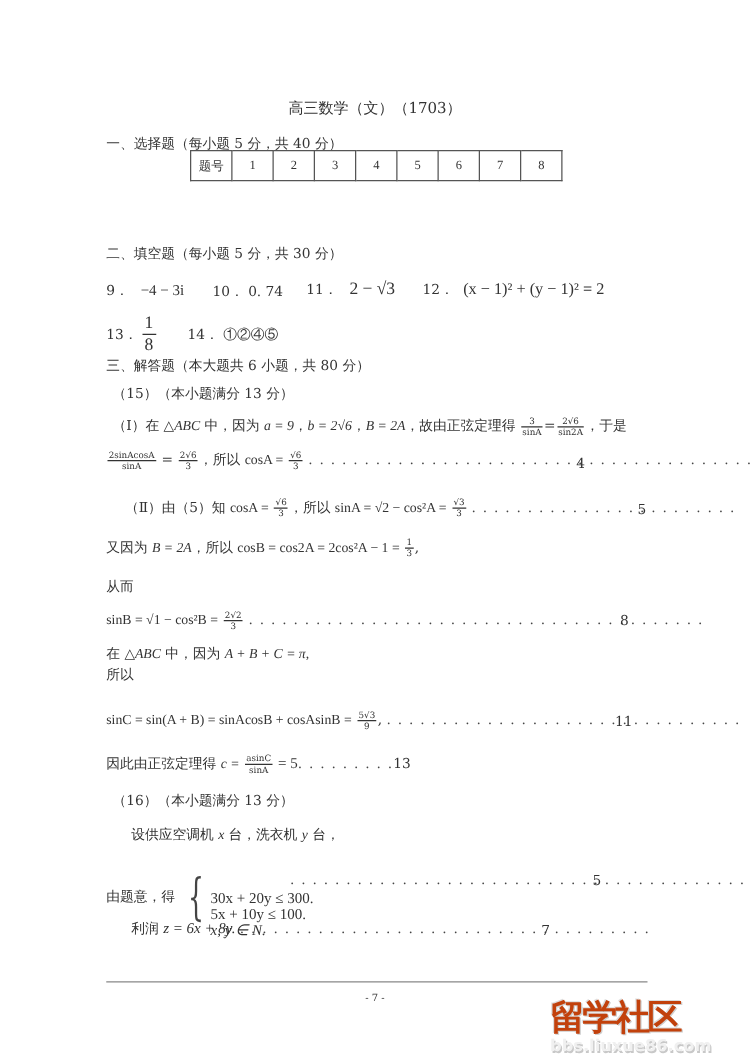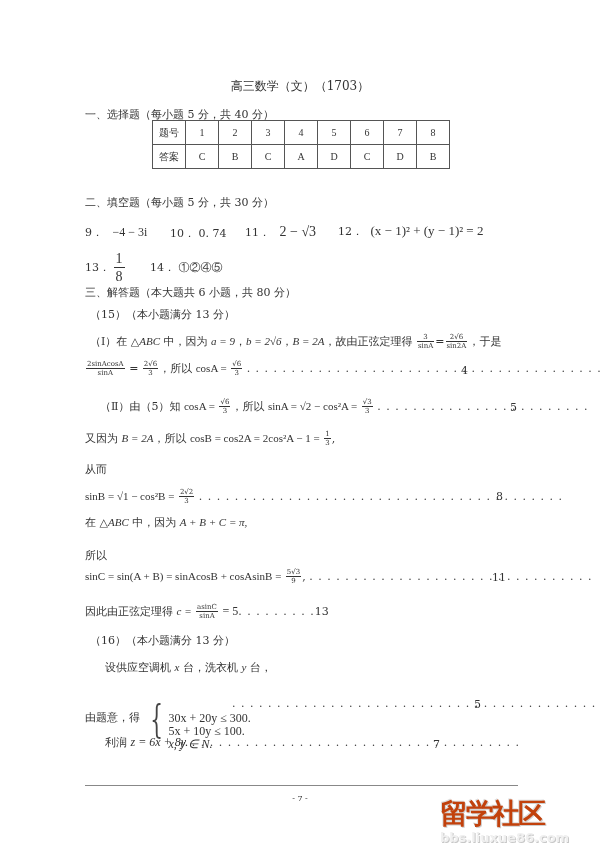--- a/index.html
+++ b/index.html
@@ -43,31 +43,20 @@
       <tr>
     <td class="h">题号</td>
     <td class="c">1</td>
     <td class="c">2</td>
     <td class="c">3</td>
     <td class="c">4</td>
     <td class="c">5</td>
     <td class="c">6</td>
     <td class="c">7</td>
     <td class="c">8</td>
-  </tr>
-  <tr>
-    <td class="h">答案</td>
-    <td class="c">C</td>
-    <td class="c">B</td>
-    <td class="c">C</td>
-    <td class="c">A</td>
-    <td class="c">D</td>
-    <td class="c">C</td>
-    <td class="c">D</td>
-    <td class="c">B</td>
   </tr>
 </tbody>
   </table>
 
 <div class="abs sec" style="left:85px;top:195px;">二、填空题（每小题 5 分，共 30 分）</div>
 
 <div class="abs" style="left:85px;top:225px;">
   <span>9．</span>
   <span class="math" style="font-size:12px;margin-left:6px;">−4 − 3i</span>
 </div>
@@ -142,21 +131,21 @@
 </div>
 <div class="abs pts" style="left:496px;top:490px;">8</div>
 
 <div class="abs" style="left:85px;top:515px;">
   <span>在</span>
   <span class="math mi">△ABC</span>
   <span>中，因为</span>
   <span class="math mi">A + B + C = π,</span>
 </div>
 
-<div class="abs" style="left:85px;top:548px;">所以</div>
+<div class="abs" style="left:85px;top:532px;">所以</div>
 
 <div class="abs" style="left:85px;top:568px;">
   <span class="math">sinC = sin(A + B) = sinAcosB + cosAsinB =</span>
   <span class="frac"><span class="num">5√3</span><span class="den">9</span></span>,
   <span class="lead">. . . . . . . . . . . . . . . . . . . . . . . . . . . . . . . .</span>
 </div>
 <div class="abs pts" style="left:492px;top:571px;">11</div>
 
 <div class="abs" style="left:85px;top:603px;">
   <span>因此由正弦定理得</span>

